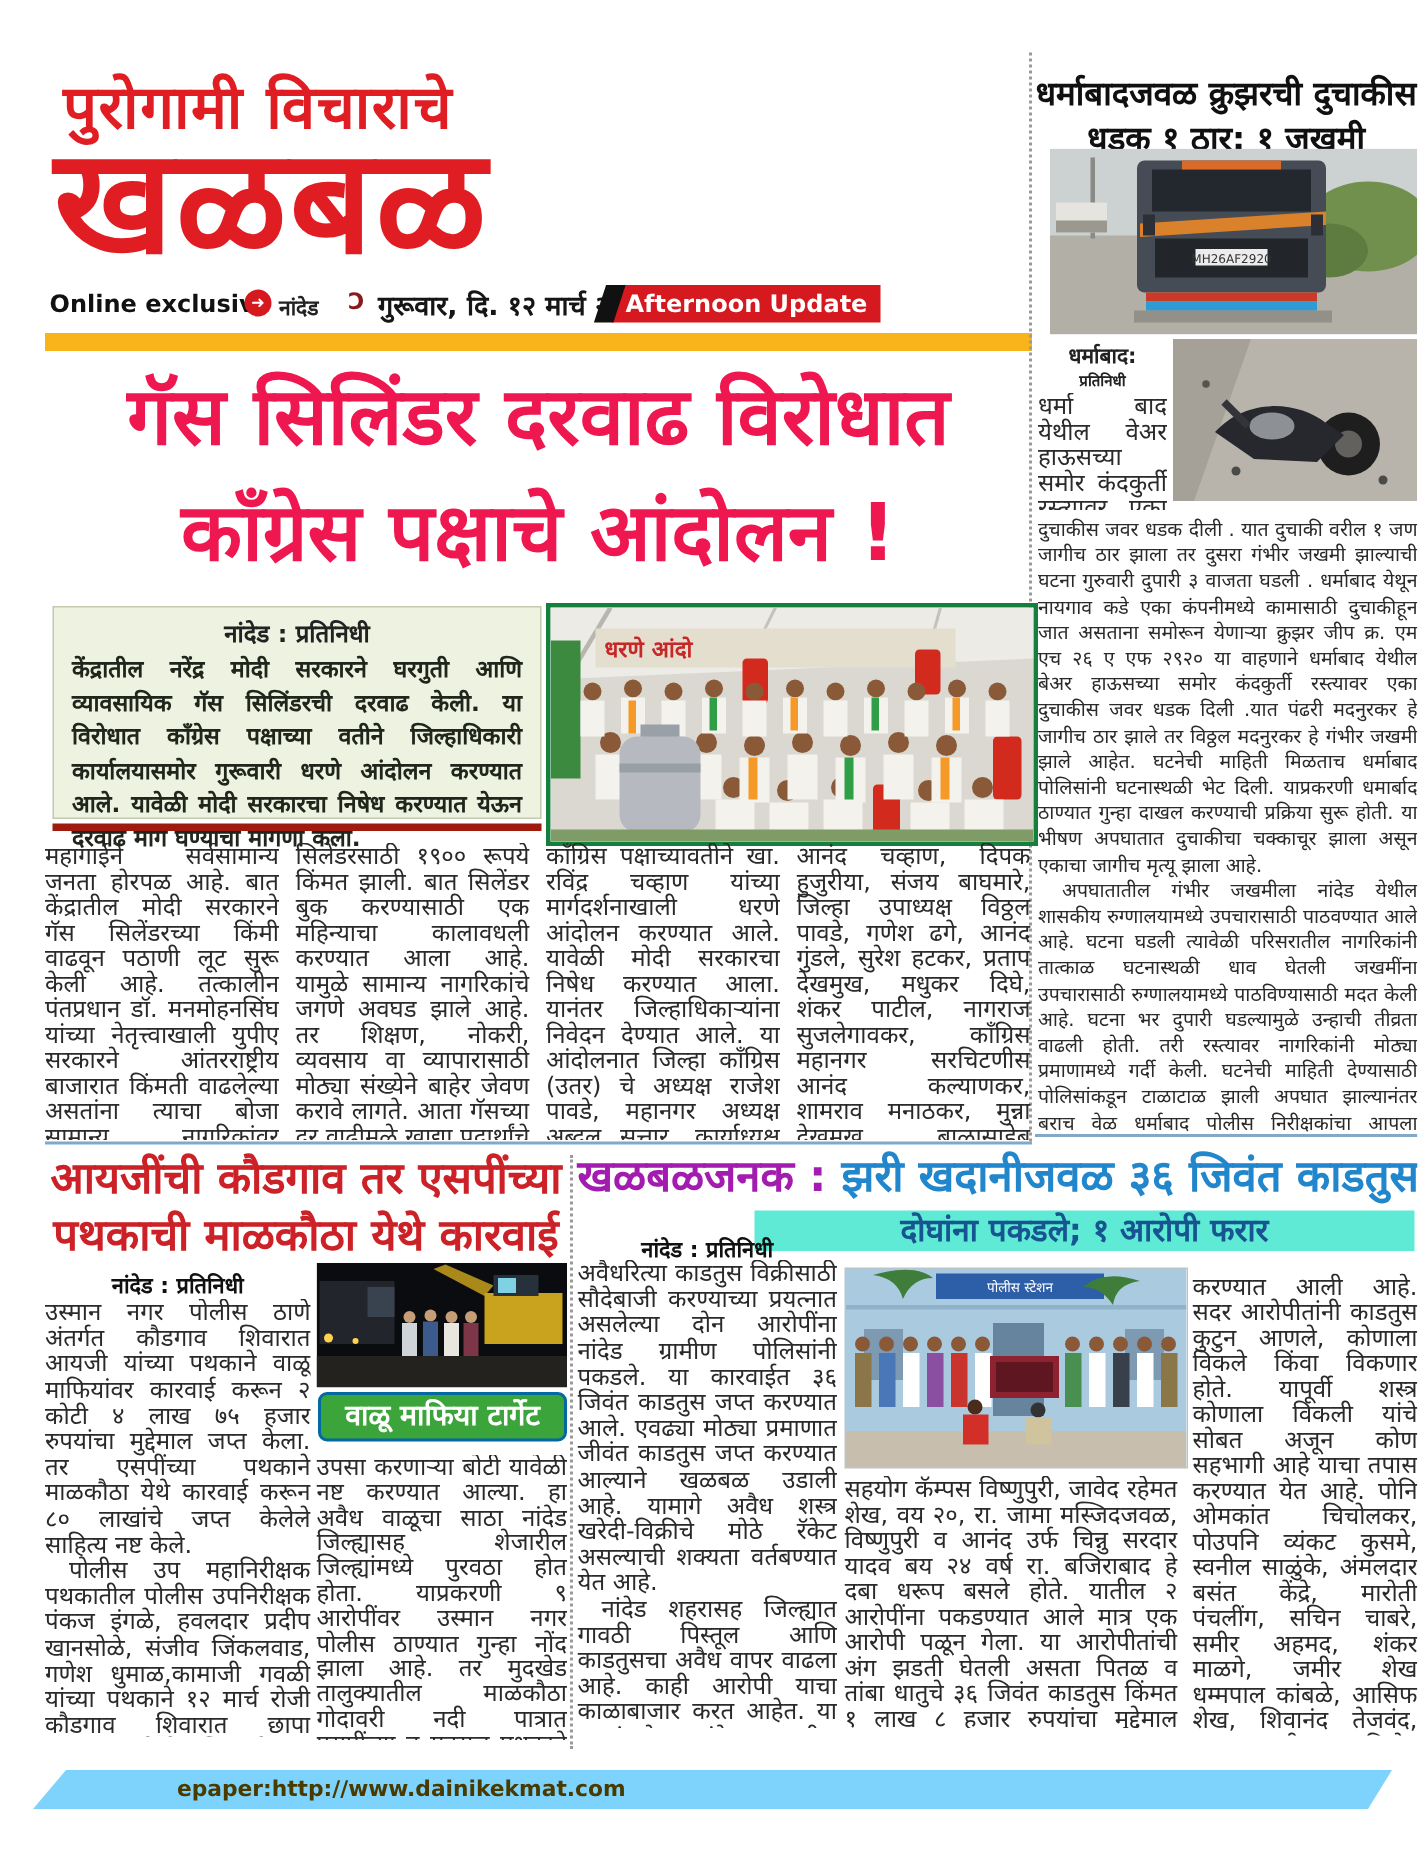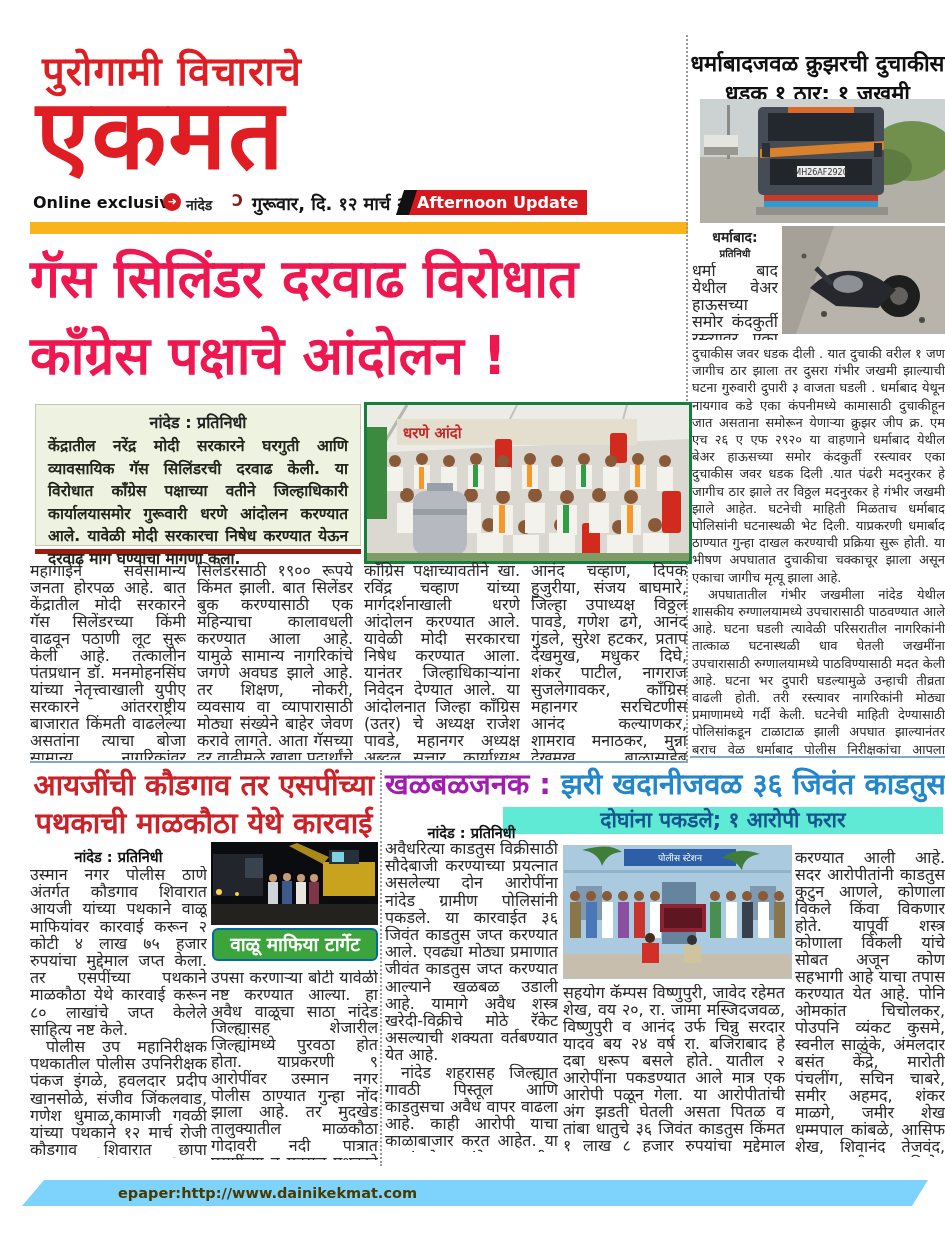--- a/index.html
+++ b/index.html
@@ -5,21 +5,21 @@
   html,body{margin:0;padding:0;background:#fff}
   .page{position:relative;width:945px;height:1236px;background:#fff;
         font-family:"DejaVu Sans",sans-serif;overflow:hidden;color:#222}
   .abs{position:absolute}
   .jtext{font-size:16px;line-height:17px;text-align:justify;color:#2a2a2a;overflow:hidden}
   .jtext p{margin:0}
   .jtext p.ind{text-indent:16px}
   .dateline{font-weight:bold;font-size:14.5px;text-align:center;color:#111}
   .masthead-tagline{font-size:40px;font-weight:bold;color:#e01d23;letter-spacing:1px}
   .masthead-title{font-size:97px;font-weight:bold;color:#e01d23;letter-spacing:2px;line-height:1}
-  .lead-headline{font-size:53px;line-height:77px;font-weight:bold;color:#ee1750;}
+  .lead-headline{font-size:53px;line-height:77px;font-weight:bold;color:#ee1750;text-align:center}
   .acc-headline{font-size:22px;line-height:30px;font-weight:bold;color:#101010;text-align:center}
   .sand-headline{font-size:29px;line-height:38px;font-weight:bold;color:#cb2127;text-align:center}
   .cart-headline{font-size:29px;line-height:36px;font-weight:bold;text-align:center;white-space:nowrap}
   .cart-prefix{color:#a21caf}
   .cart-main{color:#2186cb}
   .subhead-band{background:#5eead4;color:#175590;font-weight:bold;font-size:21px;
                 text-align:center;line-height:27px}
   .lede-box{background:#edf2e1;border:1px solid #c2cbb0;padding:6px 12px;box-sizing:border-box}
   .lede-box .dl{font-weight:bold;font-size:16px;text-align:center;margin-bottom:2px}
   .lede-box .tx{font-size:15.5px;line-height:22.5px;font-weight:bold;text-align:justify;color:#20261c}
@@ -38,21 +38,21 @@
   .footer-band{background:#7dd3fc;clip-path:polygon(22px 0,100% 0,calc(100% - 16px) 100%,0 100%);
                color:#4a3a00;font-weight:bold;font-size:14.5px;line-height:26px;padding-left:96px;
                box-sizing:border-box}
 </style>
 </head>
 <body>
 
 <div class="page">
 
   <div class="abs masthead-tagline" style="left:42px;top:42px">पुरोगामी विचाराचे</div>
-  <div class="abs masthead-title" style="left:36px;top:86px">एकमत</div>
+  <div class="abs masthead-title" style="left:36px;top:86px">खळबळ</div>
   <div class="abs" style="left:33px;top:193px;font-size:16px;font-weight:bold;color:#111">Online exclusive</div>
   <span class="abs arrow-icon" style="left:163px;top:193px">➜</span>
   <div class="abs" style="left:186px;top:195px;font-size:14px;font-weight:bold">नांदेड</div>
   <div class="abs" style="left:232px;top:192px;font-size:15px;font-weight:bold;color:#8a1a1a">Ɔ</div>
   <div class="abs" style="left:252px;top:191px;font-size:18px;font-weight:bold;color:#151515">गुरूवार, दि. १२ मार्च २०२६</div>
   <div class="abs badge" style="left:400px;top:190px">
     <i class="flag"></i>
     <b>Afternoon Update</b>
   </div>
   <div class="abs yellow" style="left:30px;top:222px;width:658px;height:12px"></div>

